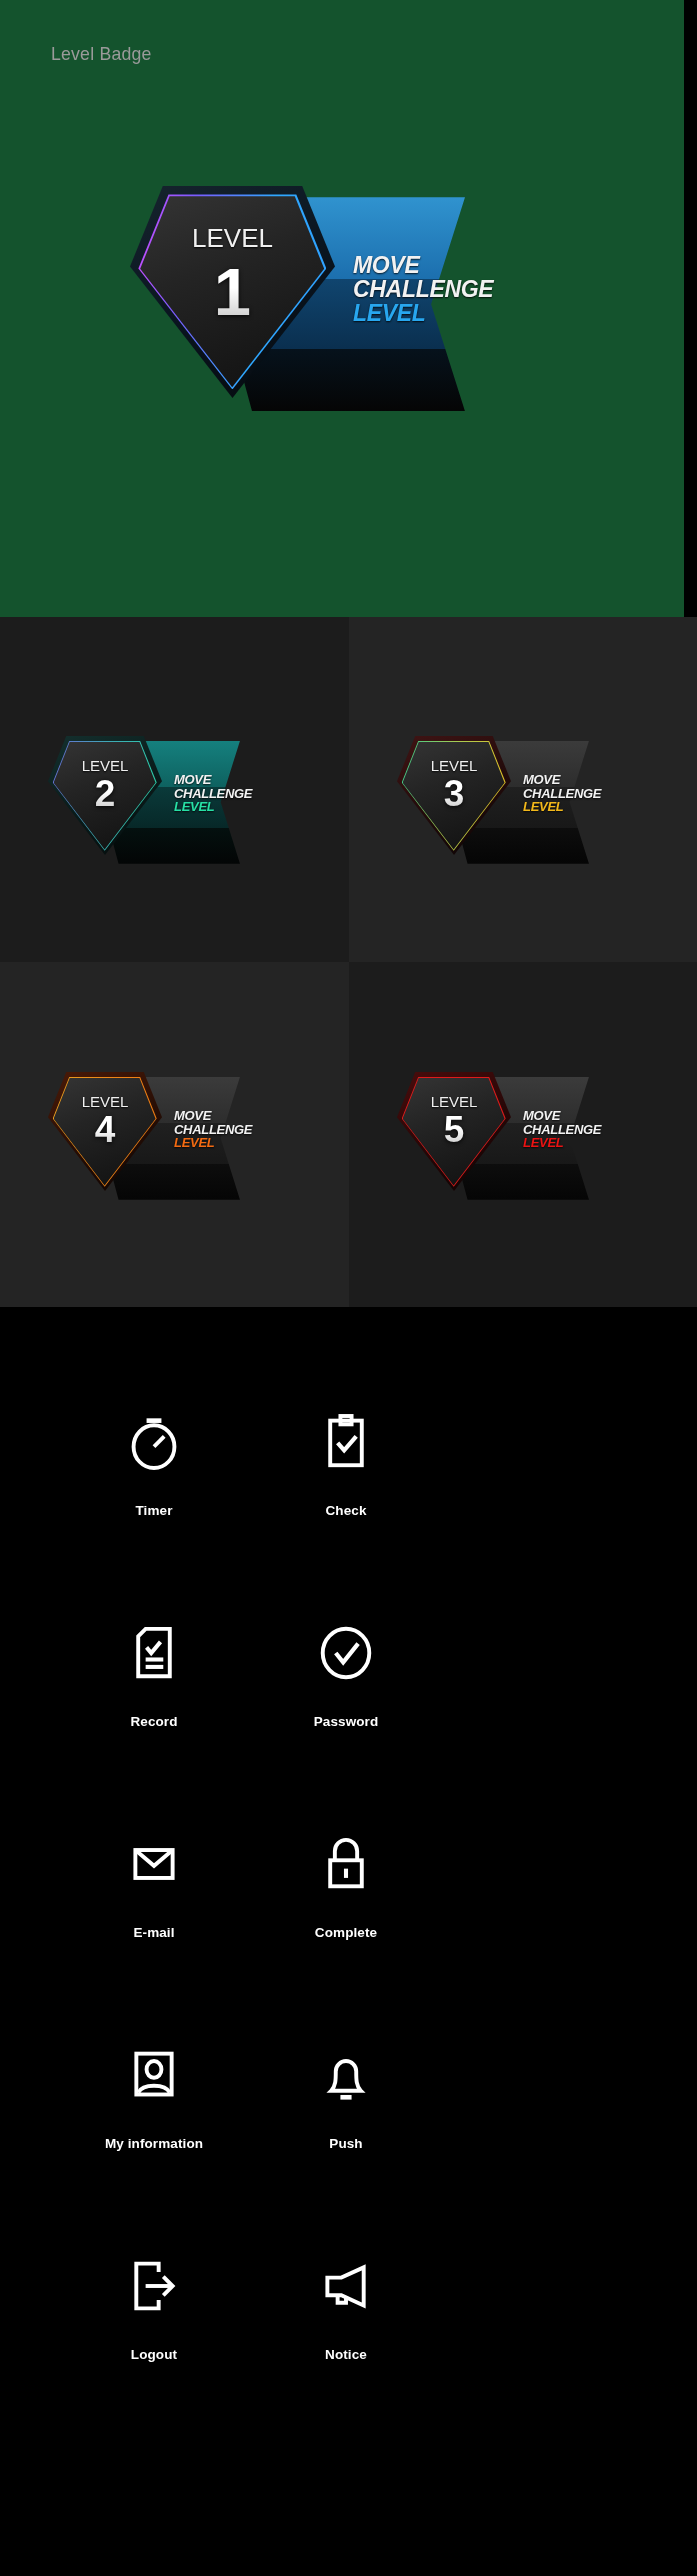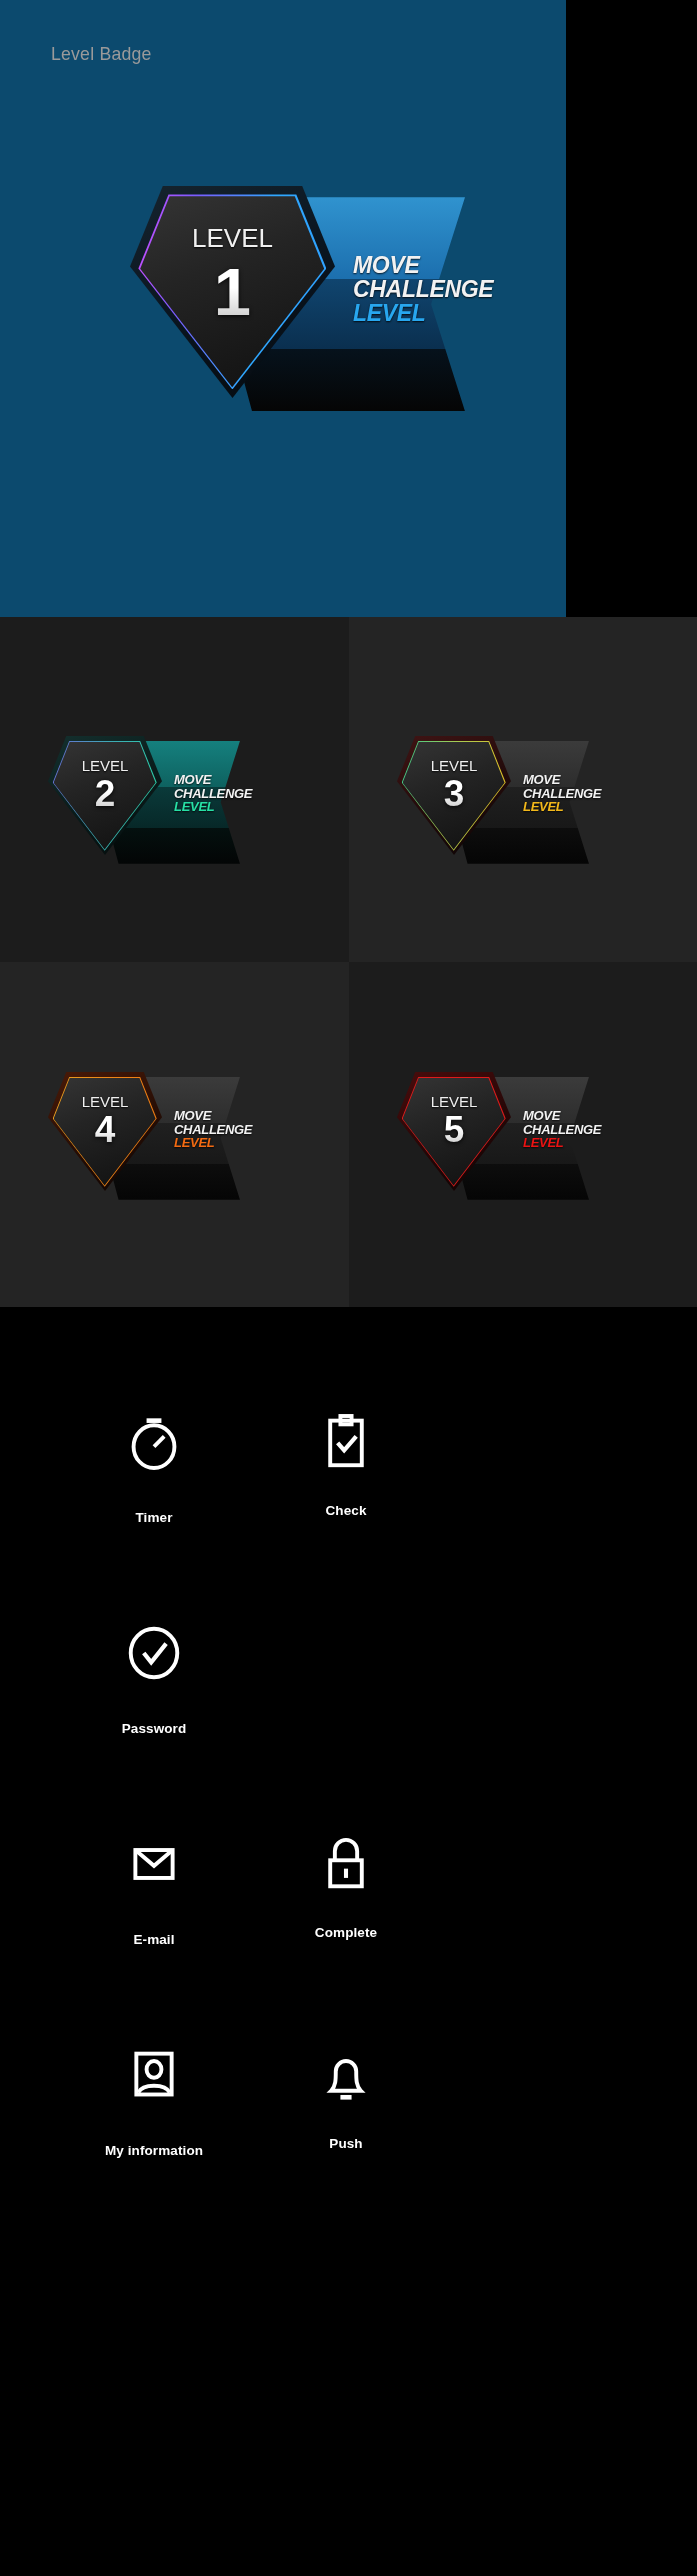--- a/index.html
+++ b/index.html
@@ -7,22 +7,22 @@
   body {
     width:698px; height:2576px;
     font-family:"Liberation Sans", sans-serif;
     overflow:hidden;
     position:relative;
   }
 
   
   #hero {
     position:relative;
-    width:566px; height:617px;
-    background:#0c4a6e;
+    width:684px; height:617px;
+    background:#14532d;
   }
   #hero-title {
     position:absolute; left:51px; top:44px;
     font-size:17.7px; color:#9a9a9a; letter-spacing:0.2px;
   }
 
   
   .badge { position:absolute; }
 
   
@@ -79,21 +79,21 @@
   #icons {
     position:relative; width:698px; height:1268px;
     background:#000;
     padding-top:82px;
   }
   .icon-row { display:flex; height:211px; }
   .icon-cell {
     width:192px; margin-left:0;
     display:flex; flex-direction:column; align-items:center;
   }
-  .icon-cell:first-child { margin-left:58px;gap:7px; }
+  .icon-cell:first-child { margin-left:58px; }
   .icon-glyph { height:104px; display:flex; align-items:center; justify-content:center; }
   .icon-label {
     margin-top:9.3px;
     font-size:13.5px; font-weight:bold; color:#fff;
     letter-spacing:0.1px;
   }
 </style>
 </head>
 <body>
 
@@ -265,20 +265,31 @@
           <polyline points="19,32 26,40 39,25" stroke-width="4.6"></polyline>
         </svg>
       </div>
       <div class="icon-label">Check</div>
     </div>
   </div>
 
   <div class="icon-row">
     <div class="icon-cell">
       <div class="icon-glyph">
+        <svg width="52" height="58" viewBox="0 0 56 62" fill="none" stroke="#fff" stroke-width="4.2">
+          <path d="M19 5 H45 V56 H11 V13 Z"></path>
+          <polyline points="20,25 25,31 35,19" stroke-width="4.4"></polyline>
+          <line x1="19" y1="38" x2="38" y2="38" stroke-width="4.4"></line>
+          <line x1="19" y1="46" x2="38" y2="46" stroke-width="4.4"></line>
+        </svg>
+      </div>
+      <div class="icon-label">Record</div>
+    </div>
+    <div class="icon-cell">
+      <div class="icon-glyph">
         <svg width="54" height="58" viewBox="0 0 58 62" fill="none" stroke="#fff" stroke-width="4.2">
           <ellipse cx="29" cy="31" rx="25" ry="26"></ellipse>
           <polyline points="18,31 26,41 42,21" stroke-width="4.6"></polyline>
         </svg>
       </div>
       <div class="icon-label">Password</div>
     </div>
   </div>
 
   <div class="icon-row">
@@ -318,14 +329,36 @@
       <div class="icon-glyph">
         <svg width="52" height="58" viewBox="0 0 56 62" fill="none" stroke="#fff" stroke-width="4.2">
           <path d="M12 48 C17 43 17 36 17 27 a11 11 0 0 1 22 0 c0 9 0 16 5 21 Z"></path>
           <line x1="22" y1="55" x2="34" y2="55" stroke-width="5"></line>
         </svg>
       </div>
       <div class="icon-label">Push</div>
     </div>
   </div>
 
+  <div class="icon-row">
+    <div class="icon-cell">
+      <div class="icon-glyph">
+        <svg width="54" height="58" viewBox="0 0 58 62" fill="none" stroke="#fff" stroke-width="4.2">
+          <path d="M34 16 V7 H10 V55 H34 V46"></path>
+          <line x1="20" y1="31" x2="48" y2="31"></line>
+          <polyline points="39,21 49,31 39,41"></polyline>
+        </svg>
+      </div>
+      <div class="icon-label">Logout</div>
+    </div>
+    <div class="icon-cell">
+      <div class="icon-glyph">
+        <svg width="54" height="58" viewBox="0 0 58 62" fill="none" stroke="#fff" stroke-width="4.2">
+          <path d="M9 22 H24 L48 11 V52 L24 41 H9 Z"></path>
+          <path d="M20 41 V49 H29 V44"></path>
+        </svg>
+      </div>
+      <div class="icon-label">Notice</div>
+    </div>
+    <div class="icon-cell"></div>
+  </div>
 </div>
 
 
 </body></html>

